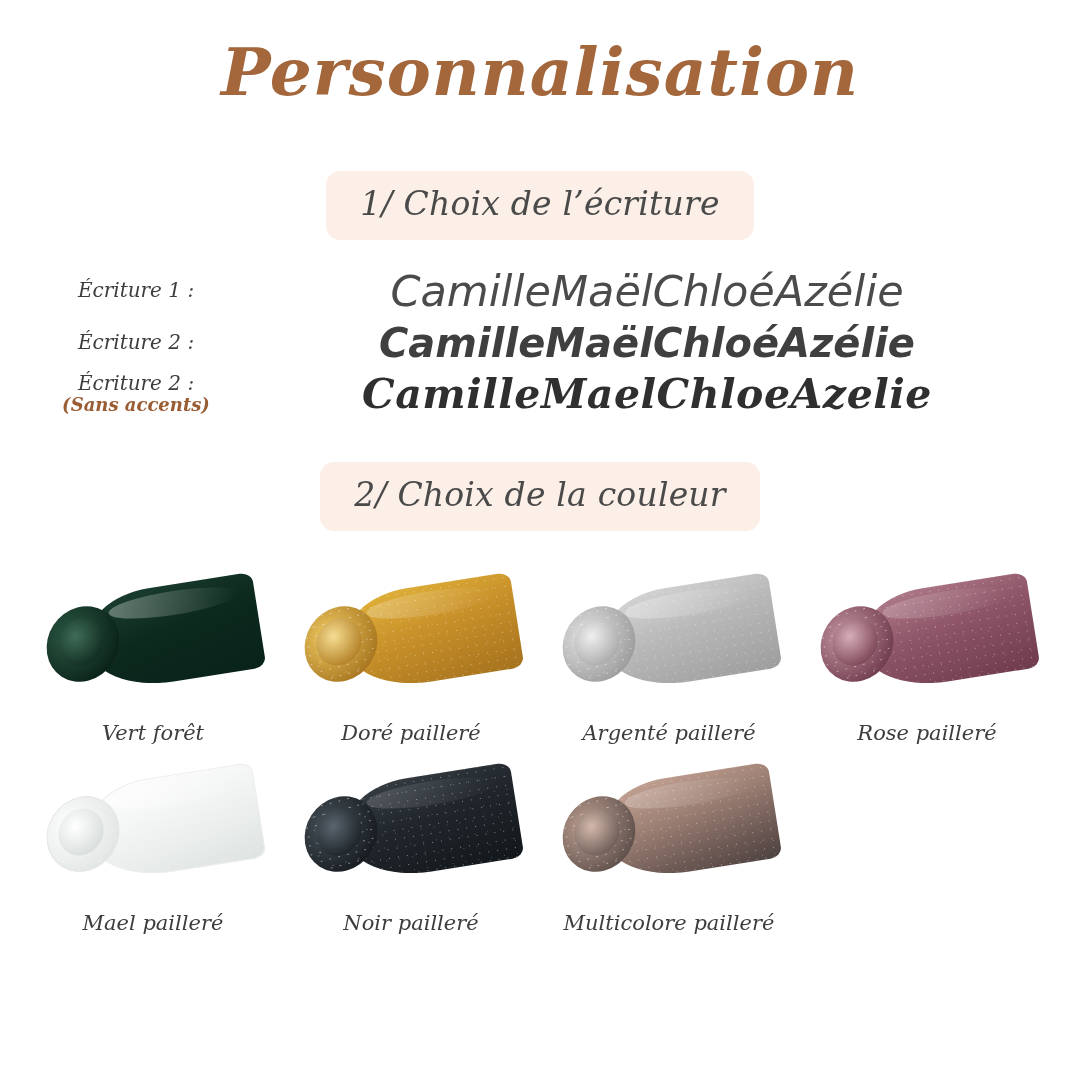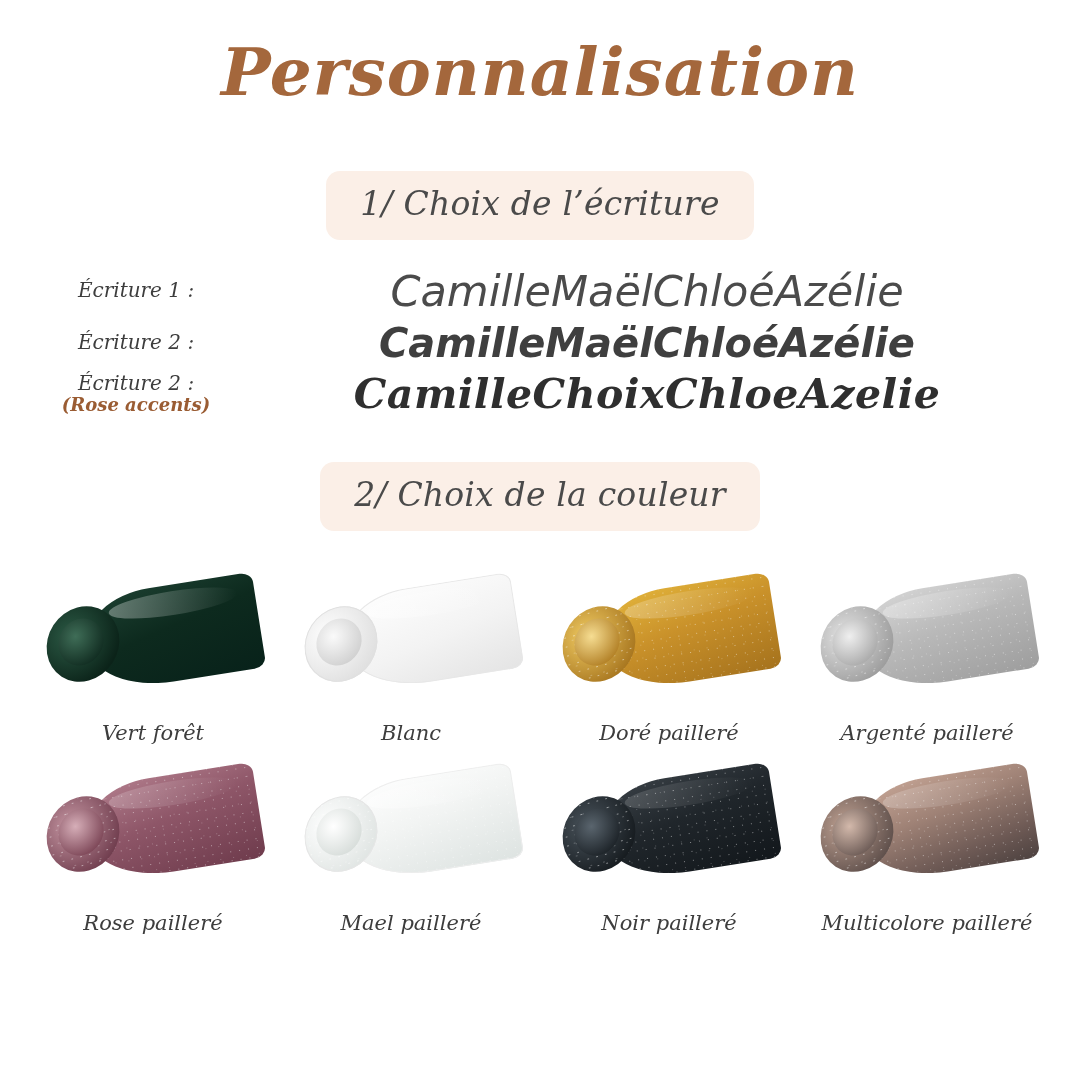--- a/index.html
+++ b/index.html
@@ -269,25 +269,25 @@
       <span class="name">Camille</span>
       <span class="name">Maël</span>
       <span class="name">Chloé</span>
       <span class="name">Azélie</span>
     </div>
   </div>
 
   <div class="writing-row style-3">
     <div class="writing-label">
       <span>Écriture 2 :</span>
-      <span class="sub">(Rose accents)</span>
+      <span class="sub">(Sans accents)</span>
     </div>
     <div class="names">
       <span class="name">Camille</span>
-      <span class="name">Choix</span>
+      <span class="name">Mael</span>
       <span class="name">Chloe</span>
       <span class="name">Azelie</span>
     </div>
   </div>
 
 </div>
 
 <div class="banner-wrap" id="banner-2-wrap">
   <div class="section-banner">2/ Choix de la couleur</div>
 </div>
@@ -299,31 +299,20 @@
       <div class="roll c-vert">
         <div class="sheet"></div>
         <div class="tube"></div>
         <div class="tube-core"></div>
         <div class="gloss"></div>
       </div>
     </div>
     <div class="swatch-label">Vert forêt</div>
   </div>
 
-  <div class="swatch">
-    <div class="swatch-img">
-      <div class="roll c-blanc">
-        <div class="sheet"></div>
-        <div class="tube"></div>
-        <div class="tube-core"></div>
-        <div class="gloss"></div>
-      </div>
-    </div>
-    <div class="swatch-label">Blanc</div>
-  </div>
 
   <div class="swatch">
     <div class="swatch-img">
       <div class="roll c-dore">
         <div class="sheet">
             <div class="sparkle"></div>
           </div>
         <div class="tube">
             <div class="sparkle"></div>
           </div>

